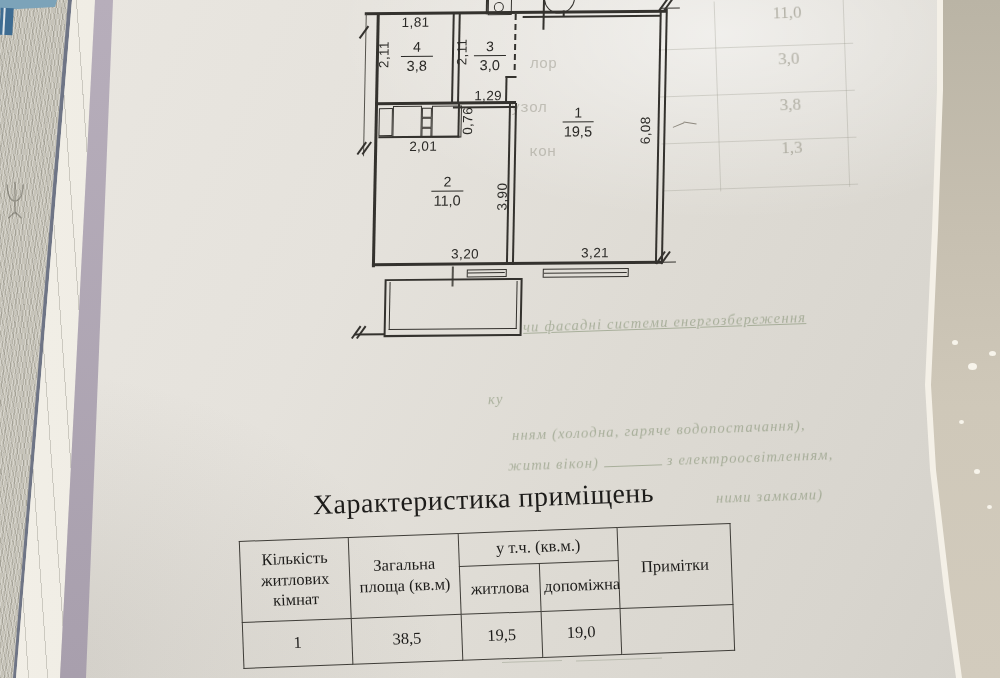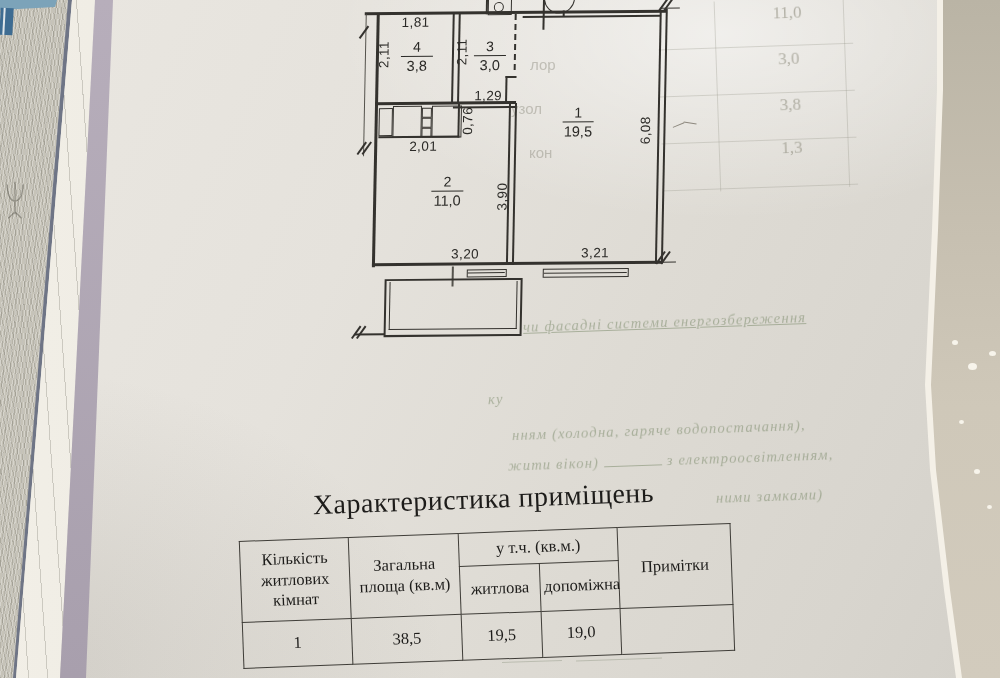--- a/index.html
+++ b/index.html
@@ -42,21 +42,21 @@
   .desk{
     clip-path:polygon(943px 0,1000px 0,1000px 678px,962px 678px,950px 590px,936px 470px,931px 385px,938px 230px,943px 90px);
     background:linear-gradient(180deg,#bab4a5 0%,#c7c0b1 35%,#cfc8b9 60%,#d2cbbd 100%);
   }
   .speck{position:absolute;background:#f7f4eb;border-radius:50%;}
   
   .bleed{color:rgba(140,138,124,.6);filter:blur(.5px);font-family:"Liberation Serif",serif;}
   .bleed-table{position:absolute;left:660px;top:0;width:200px;height:195px;transform:rotate(-2deg);}
   .bt-line{position:absolute;background:rgba(150,150,138,.32);}
   .bt-num{position:absolute;left:95px;width:70px;text-align:center;font-size:17px;}
-  .bleed-word{position:absolute;font-size:15px;color:rgba(150,148,136,.5);filter:blur(.5px);font-family:Liberation Sans, sans-serif;}
+  .bleed-word{position:absolute;font-size:15px;color:rgba(150,148,136,.5);filter:blur(.5px);font-family:Liberation Mono, monospace;}
   .bleed-text{position:absolute;font-style:italic;font-size:14.5px;letter-spacing:1.2px;white-space:nowrap;
     color:rgba(124,138,108,.55);filter:blur(.6px);font-family:"Liberation Serif",serif;transform:rotate(-2deg);}
   .u{text-decoration:underline;}
   .blank-u{display:inline-block;width:58px;border-bottom:1px solid rgba(124,138,108,.55);height:10px;}
   .faint-rule{position:absolute;height:1px;background:rgba(138,144,126,.4);transform:rotate(-2deg);}
   
   .plan{position:absolute;left:353px;top:0;width:335px;height:350px;
     transform:rotate(-.5deg) skewX(-1.6deg);transform-origin:160px 0;color:#2b2a27;}
   .w{position:absolute;background:#34322e;}
   .t{position:absolute;background:#55534d;}

